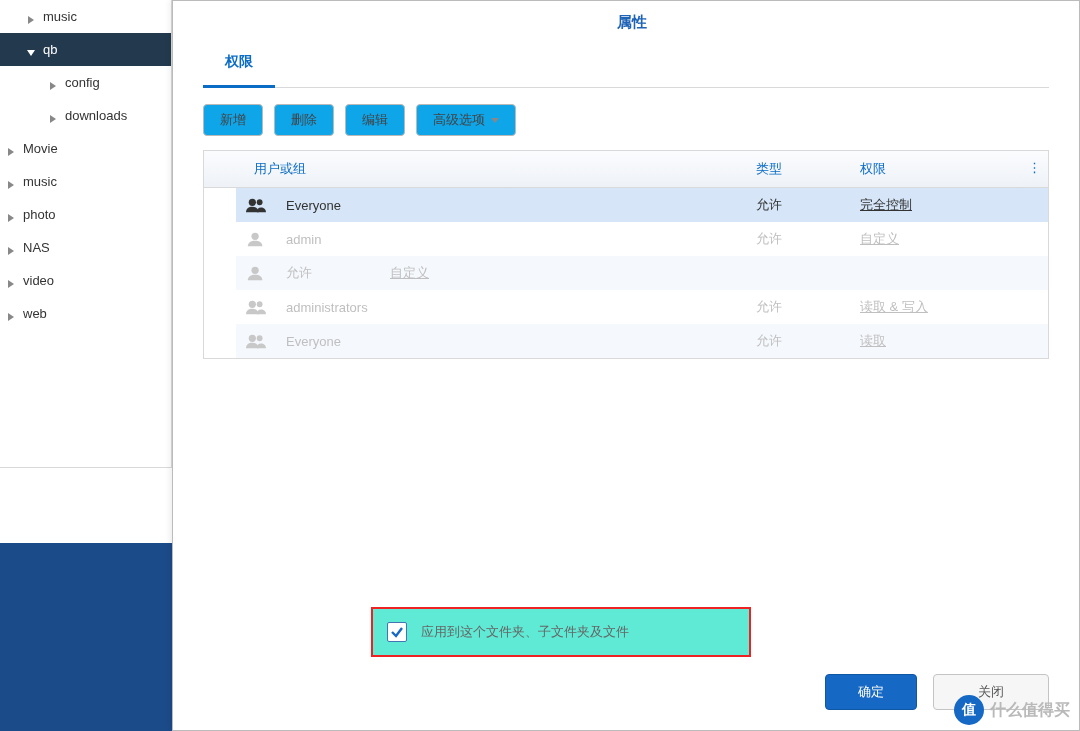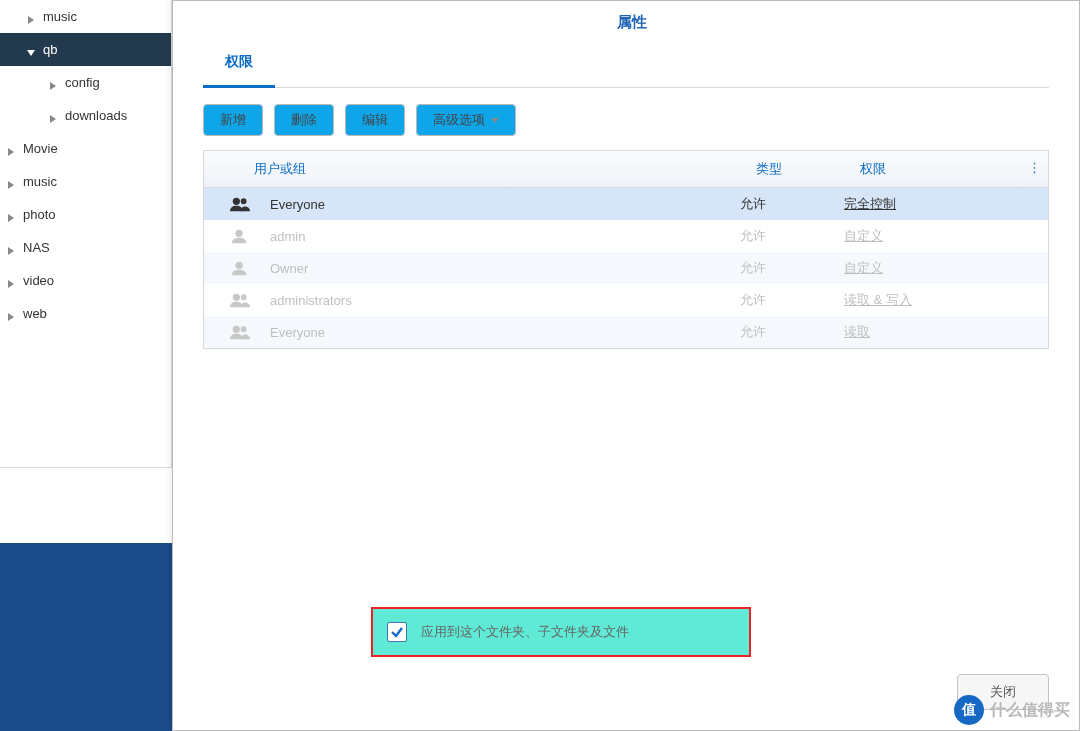--- a/index.html
+++ b/index.html
@@ -125,24 +125,25 @@
     }
     .th { padding: 9px 10px; }
     .th-icon { width: 40px; }
     .th-user { flex: 1; }
     .th-type { width: 104px; }
     .th-perm { width: 168px; }
     .th-menu { width: 30px; text-align: center; color: #0b6cc6; cursor: pointer; }
     .tbody .row {
       display: flex;
       align-items: center;
-      padding: 16px;
-      height: 24px;
+      padding: 0;
+      height: 34px;
       font-size: 13px;
       color: #444;
+      margin-left: 32px;
     }
     .row.alt { background: #f5f8fc; }
     .row.sel { background: #d6e6f8; color: #333; }
     .row.dim { color: #bfbfbf; }
     .cell { padding: 0 10px; }
     .cell.c-icon { width: 40px; display: flex; justify-content: center; }
     .cell.c-user { flex: 1; }
     .cell.c-type { width: 104px; }
     .cell.c-perm { width: 168px; text-decoration: underline; }
     .cell.c-menu { width: 30px; }
@@ -177,21 +178,21 @@
     .btn.primary {
       background: #1668c5;
       border-color: #0f56a5;
       color: #fff;
       padding: 8px 32px;
     }
     .btn.secondary {
       background: #f6f6f6;
       border-color: #c4c4c4;
       color: #555;
-      padding: 8px 32px;
+      padding: 8px 44px;
     }
     .watermark {
       position: absolute;
       right: 10px; bottom: 6px;
       display: flex;
       align-items: center;
       gap: 6px;
       color: #b9b9b9;
       font-size: 16px;
       font-weight: bold;
@@ -316,21 +317,20 @@
 
       <div class="row dim alt">
         <div class="cell c-icon user-icon">
           <svg width="22" height="16" viewBox="0 0 22 16">
               <g fill="#c8c8c8">
                 <circle cx="10" cy="5" r="4"></circle>
                 <path d="M2 16c0-4 3.5-6 8-6s8 2 8 6z"></path>
               </g>
             </svg>
         </div>
-        <div class="cell c-user">Owner</div>
         <div class="cell c-type">允许</div>
         <div class="cell c-perm">自定义</div>
         <div class="cell c-menu"></div>
       </div>
 
       <div class="row dim">
         <div class="cell c-icon user-icon">
           <svg width="22" height="16" viewBox="0 0 22 16">
               <g fill="#c8c8c8">
                 <circle cx="7" cy="5" r="4"></circle>
@@ -369,20 +369,21 @@
   <div class="footer-check">
     <div class="checkbox">
       <svg width="14" height="14" viewBox="0 0 14 14">
           <path d="M2 7 L6 11 L12 3" stroke="#1668c5" stroke-width="2.4" fill="none"></path>
         </svg>
     </div>
     <span>应用到这个文件夹、子文件夹及文件</span>
   </div>
 
   <div class="dialog-buttons">
+    <button class="btn primary">确定</button>
     <button class="btn secondary">关闭</button>
   </div>
 </div>
 
 <div class="watermark">
   <div class="wm-circle">值</div>
   <span>什么值得买</span>
 </div>
 
 </body></html>

